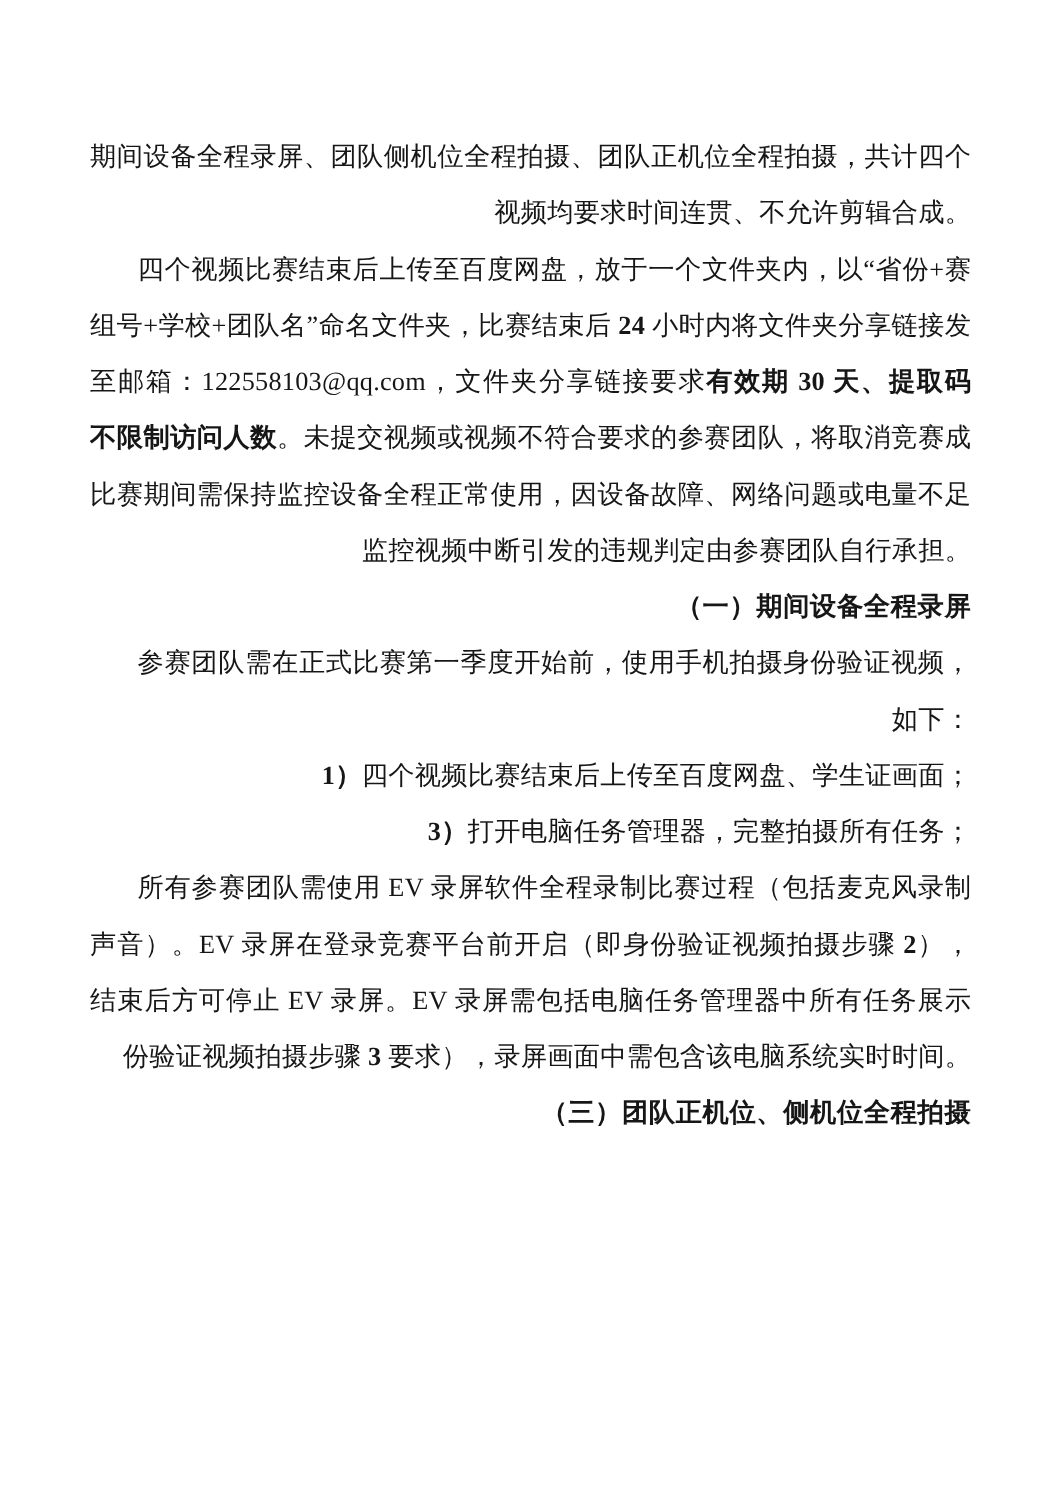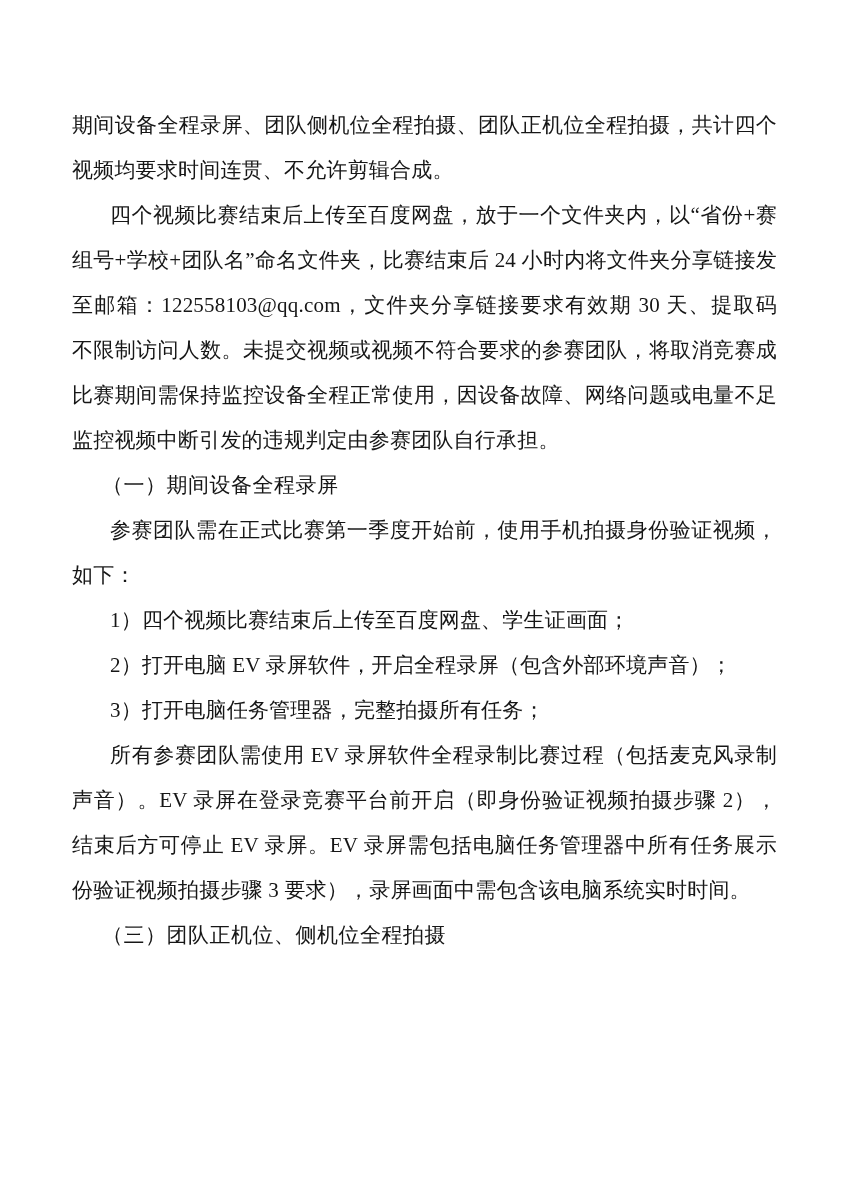--- a/index.html
+++ b/index.html
@@ -19,52 +19,51 @@
     position: absolute;
     left: 72px; top: 103px;
     width: 705px;
   }
   .line {
     height: 45px;
     line-height: 45px;
     font-size: 21px;
     letter-spacing: 0.2px;
     overflow: hidden;
-    text-align: left;
+    text-align: right;
   }
   .line.justify {
     text-align: justify;
     text-align-last: justify;
   }
   .line.indent { padding-left: 38px; }
   .line.heading {
     font-weight: bold;
     padding-left: 30px;
     letter-spacing: 0.5px;
   }
-  .bold { font-weight: normal; }
+  .bold { font-weight: bold; }
 </style>
 </head>
 <body>
 
 <div class="page">
   <div class="content">
       <div class="line justify"><span>期间设备全程录屏、团队侧机位全程拍摄、团队正机位全程拍摄，共计四个视频，</span></div>
       <div class="line"><span>视频均要求时间连贯、不允许剪辑合成。</span></div>
       <div class="line justify indent"><span>四个视频比赛结束后上传至百度网盘，放于一个文件夹内，以“省份+赛项+</span></div>
       <div class="line justify"><span>组号+学校+团队名”命名文件夹，比赛结束后 </span><span class="bold">24</span><span> 小时内将文件夹分享链接发送</span></div>
       <div class="line justify"><span>至邮箱：122558103@qq.com，文件夹分享链接要求</span><span class="bold">有效期 30 天、提取码 1234、</span></div>
       <div class="line justify"><span class="bold">不限制访问人数</span><span>。未提交视频或视频不符合要求的参赛团队，将取消竞赛成绩。</span></div>
       <div class="line justify"><span>比赛期间需保持监控设备全程正常使用，因设备故障、网络问题或电量不足导致</span></div>
       <div class="line"><span>监控视频中断引发的违规判定由参赛团队自行承担。</span></div>
       <div class="line heading"><span class="bold">（一）期间设备全程录屏</span></div>
       <div class="line justify indent"><span>参赛团队需在正式比赛第一季度开始前，使用手机拍摄身份验证视频，步骤</span></div>
       <div class="line"><span>如下：</span></div>
       <div class="line indent"><span class="bold">1）</span><span>四个视频比赛结束后上传至百度网盘、学生证画面；</span></div>
-      <div class="line indent"><span class="bold">2）</span><span>打开电脑 EV 录屏软件，开启全程录屏（包含外部环境声音）；</span></div>
       <div class="line indent"><span class="bold">3）</span><span>打开电脑任务管理器，完整拍摄所有任务；</span></div>
       <div class="line justify indent"><span>所有参赛团队需使用 EV 录屏软件全程录制比赛过程（包括麦克风录制外部</span></div>
       <div class="line justify"><span>声音）。EV 录屏在登录竞赛平台前开启（即身份验证视频拍摄步骤 </span><span class="bold">2</span><span>），到竞赛</span></div>
       <div class="line justify"><span>结束后方可停止 EV 录屏。EV 录屏需包括电脑任务管理器中所有任务展示（即身</span></div>
       <div class="line"><span>份验证视频拍摄步骤 </span><span class="bold">3</span><span> 要求），录屏画面中需包含该电脑系统实时时间。</span></div>
       <div class="line heading"><span class="bold">（三）团队正机位、侧机位全程拍摄</span></div>
     </div>
 </div>
 
 </body></html>

